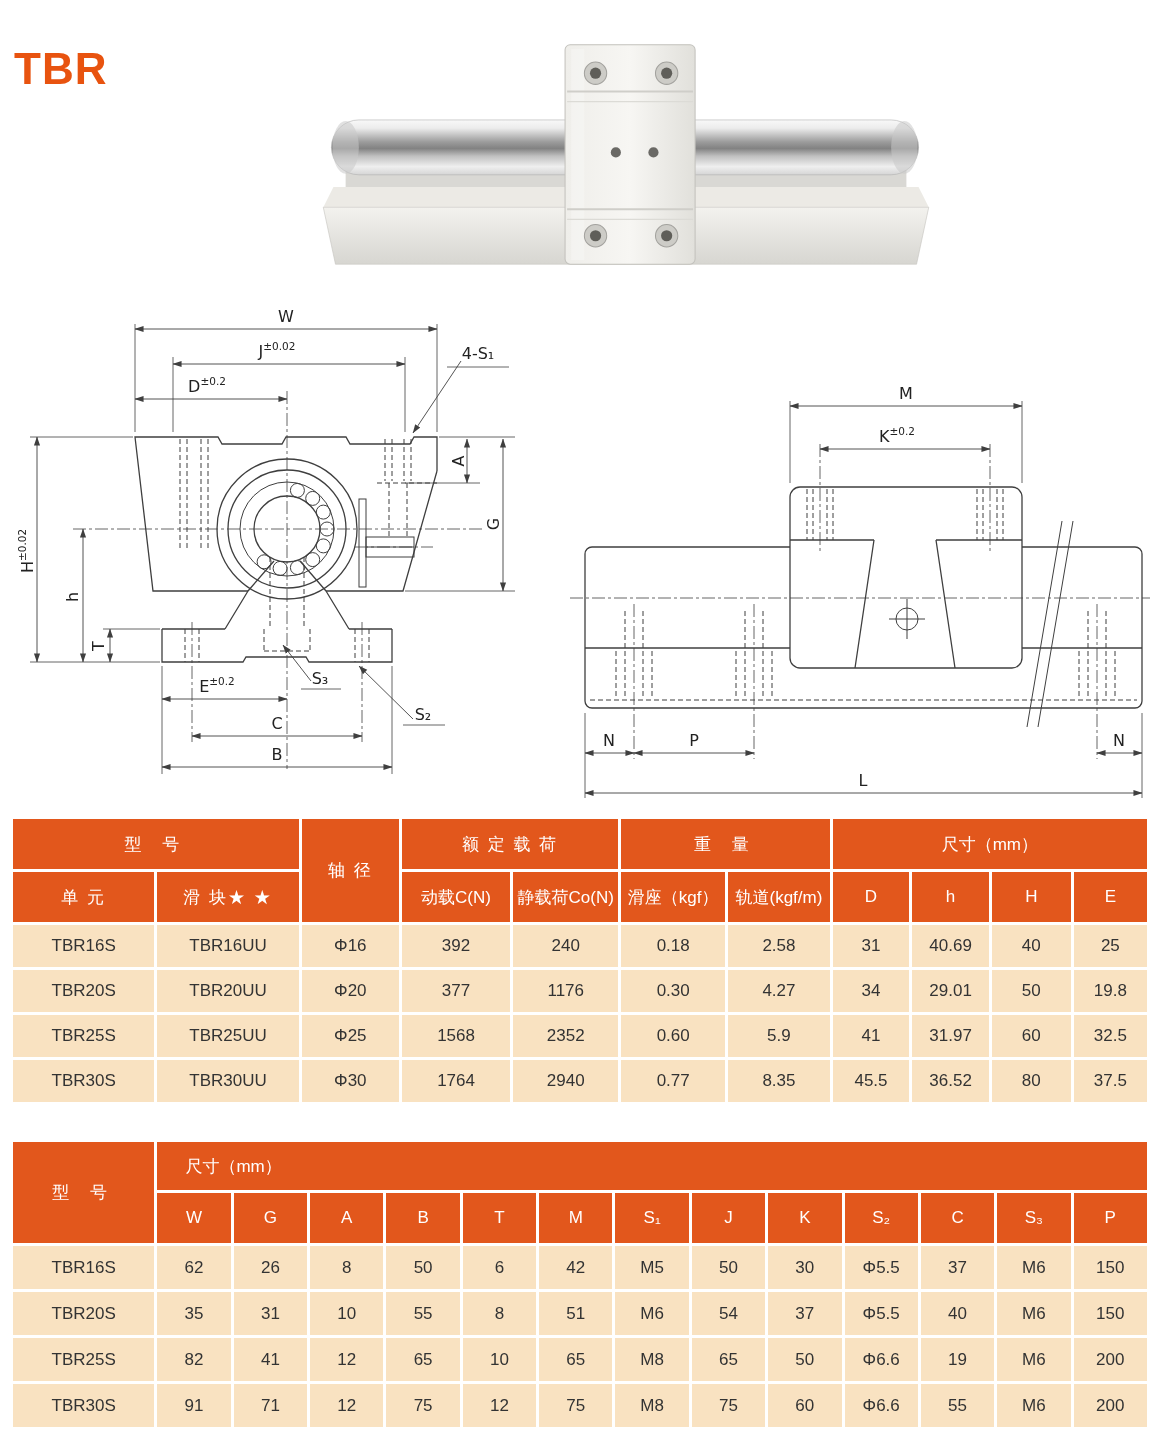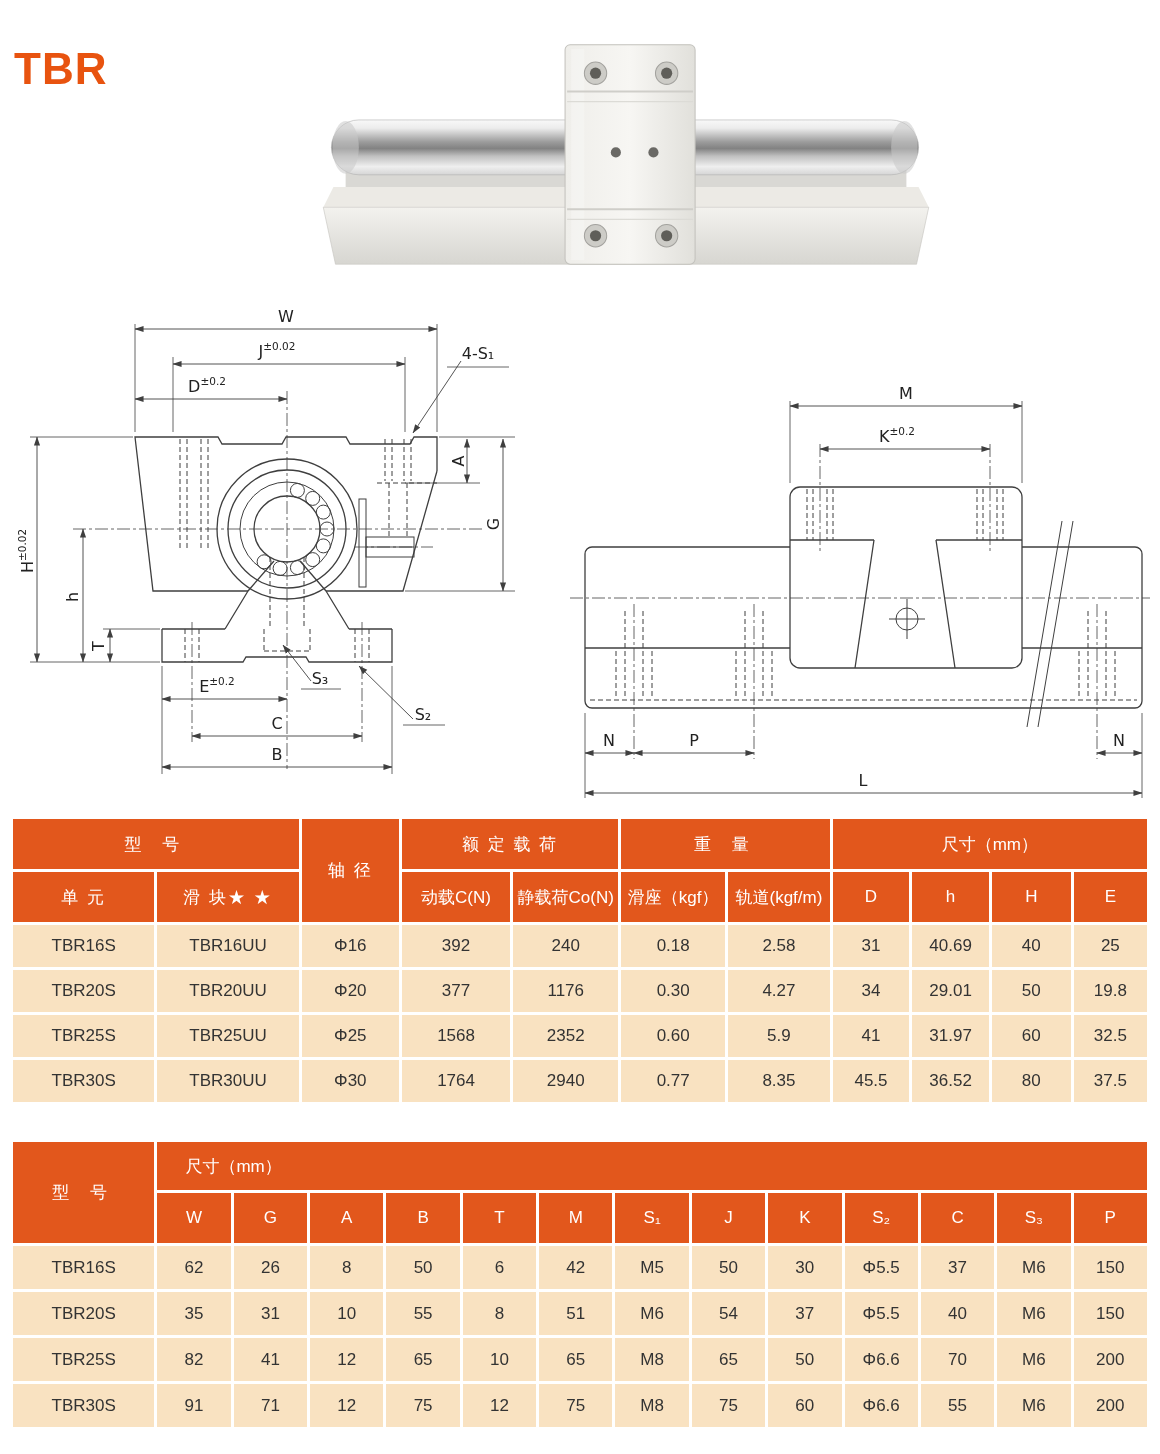--- a/index.html
+++ b/index.html
@@ -430,21 +430,21 @@
             <td>82</td>
             <td>41</td>
             <td>12</td>
             <td>65</td>
             <td>10</td>
             <td>65</td>
             <td>M8</td>
             <td>65</td>
             <td>50</td>
             <td>Φ6.6</td>
-            <td>70</td>
+            <td>19</td>
             <td>M6</td>
             <td>200</td>
           </tr>
           <tr>
             <td>TBR30S</td>
             <td>91</td>
             <td>71</td>
             <td>12</td>
             <td>75</td>
             <td>12</td>

